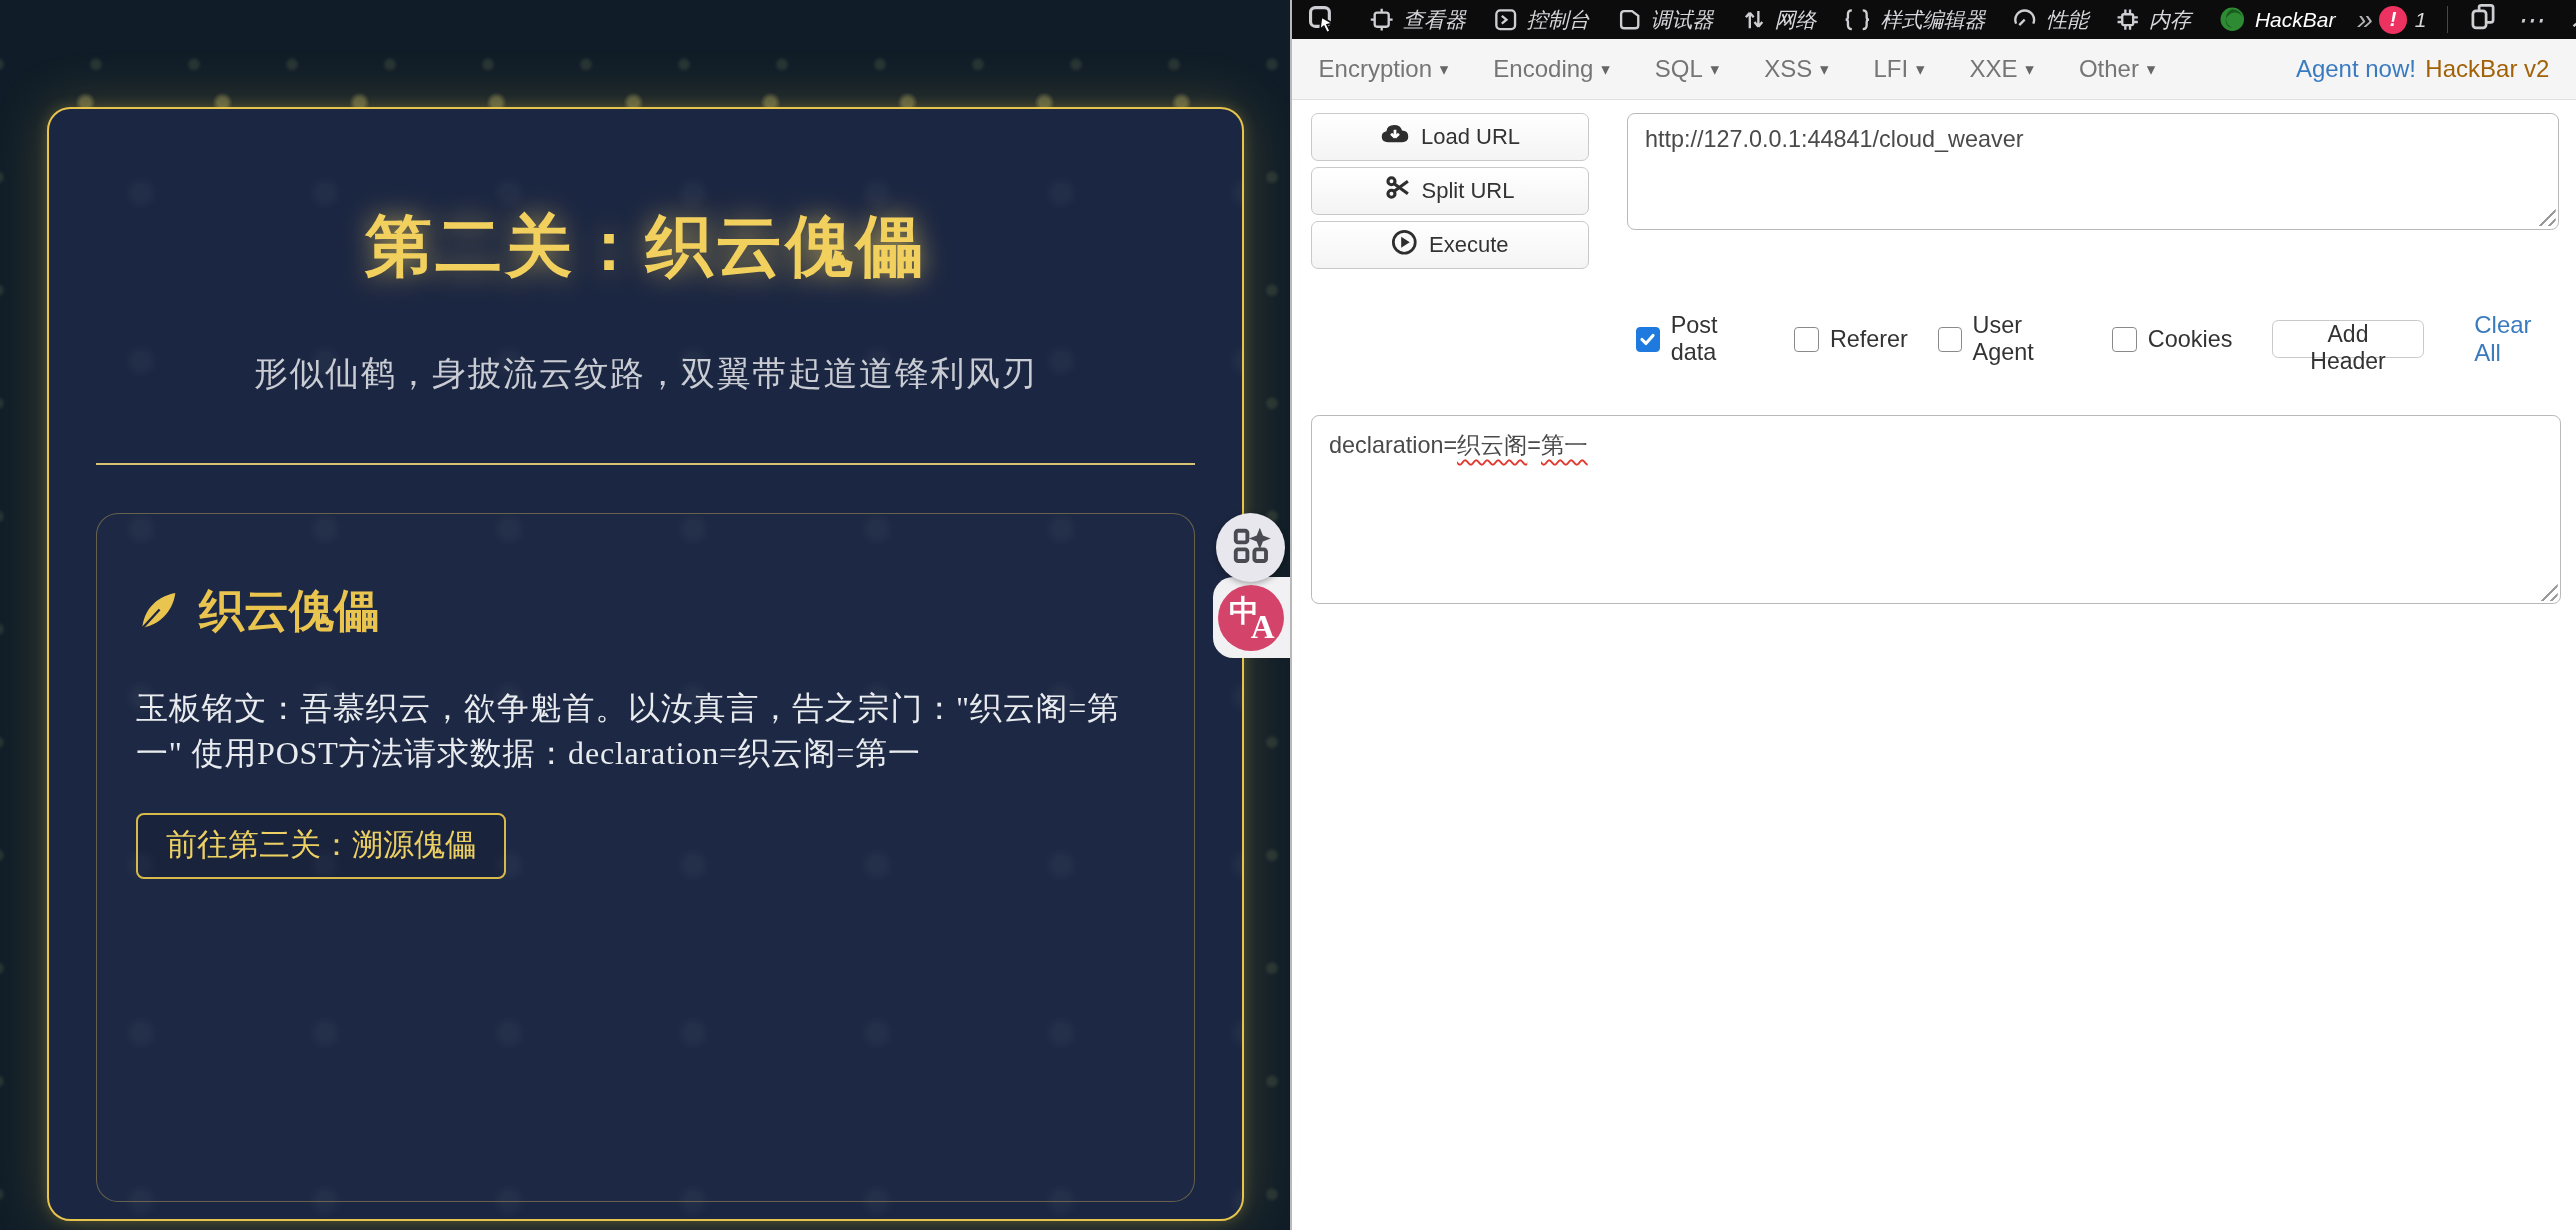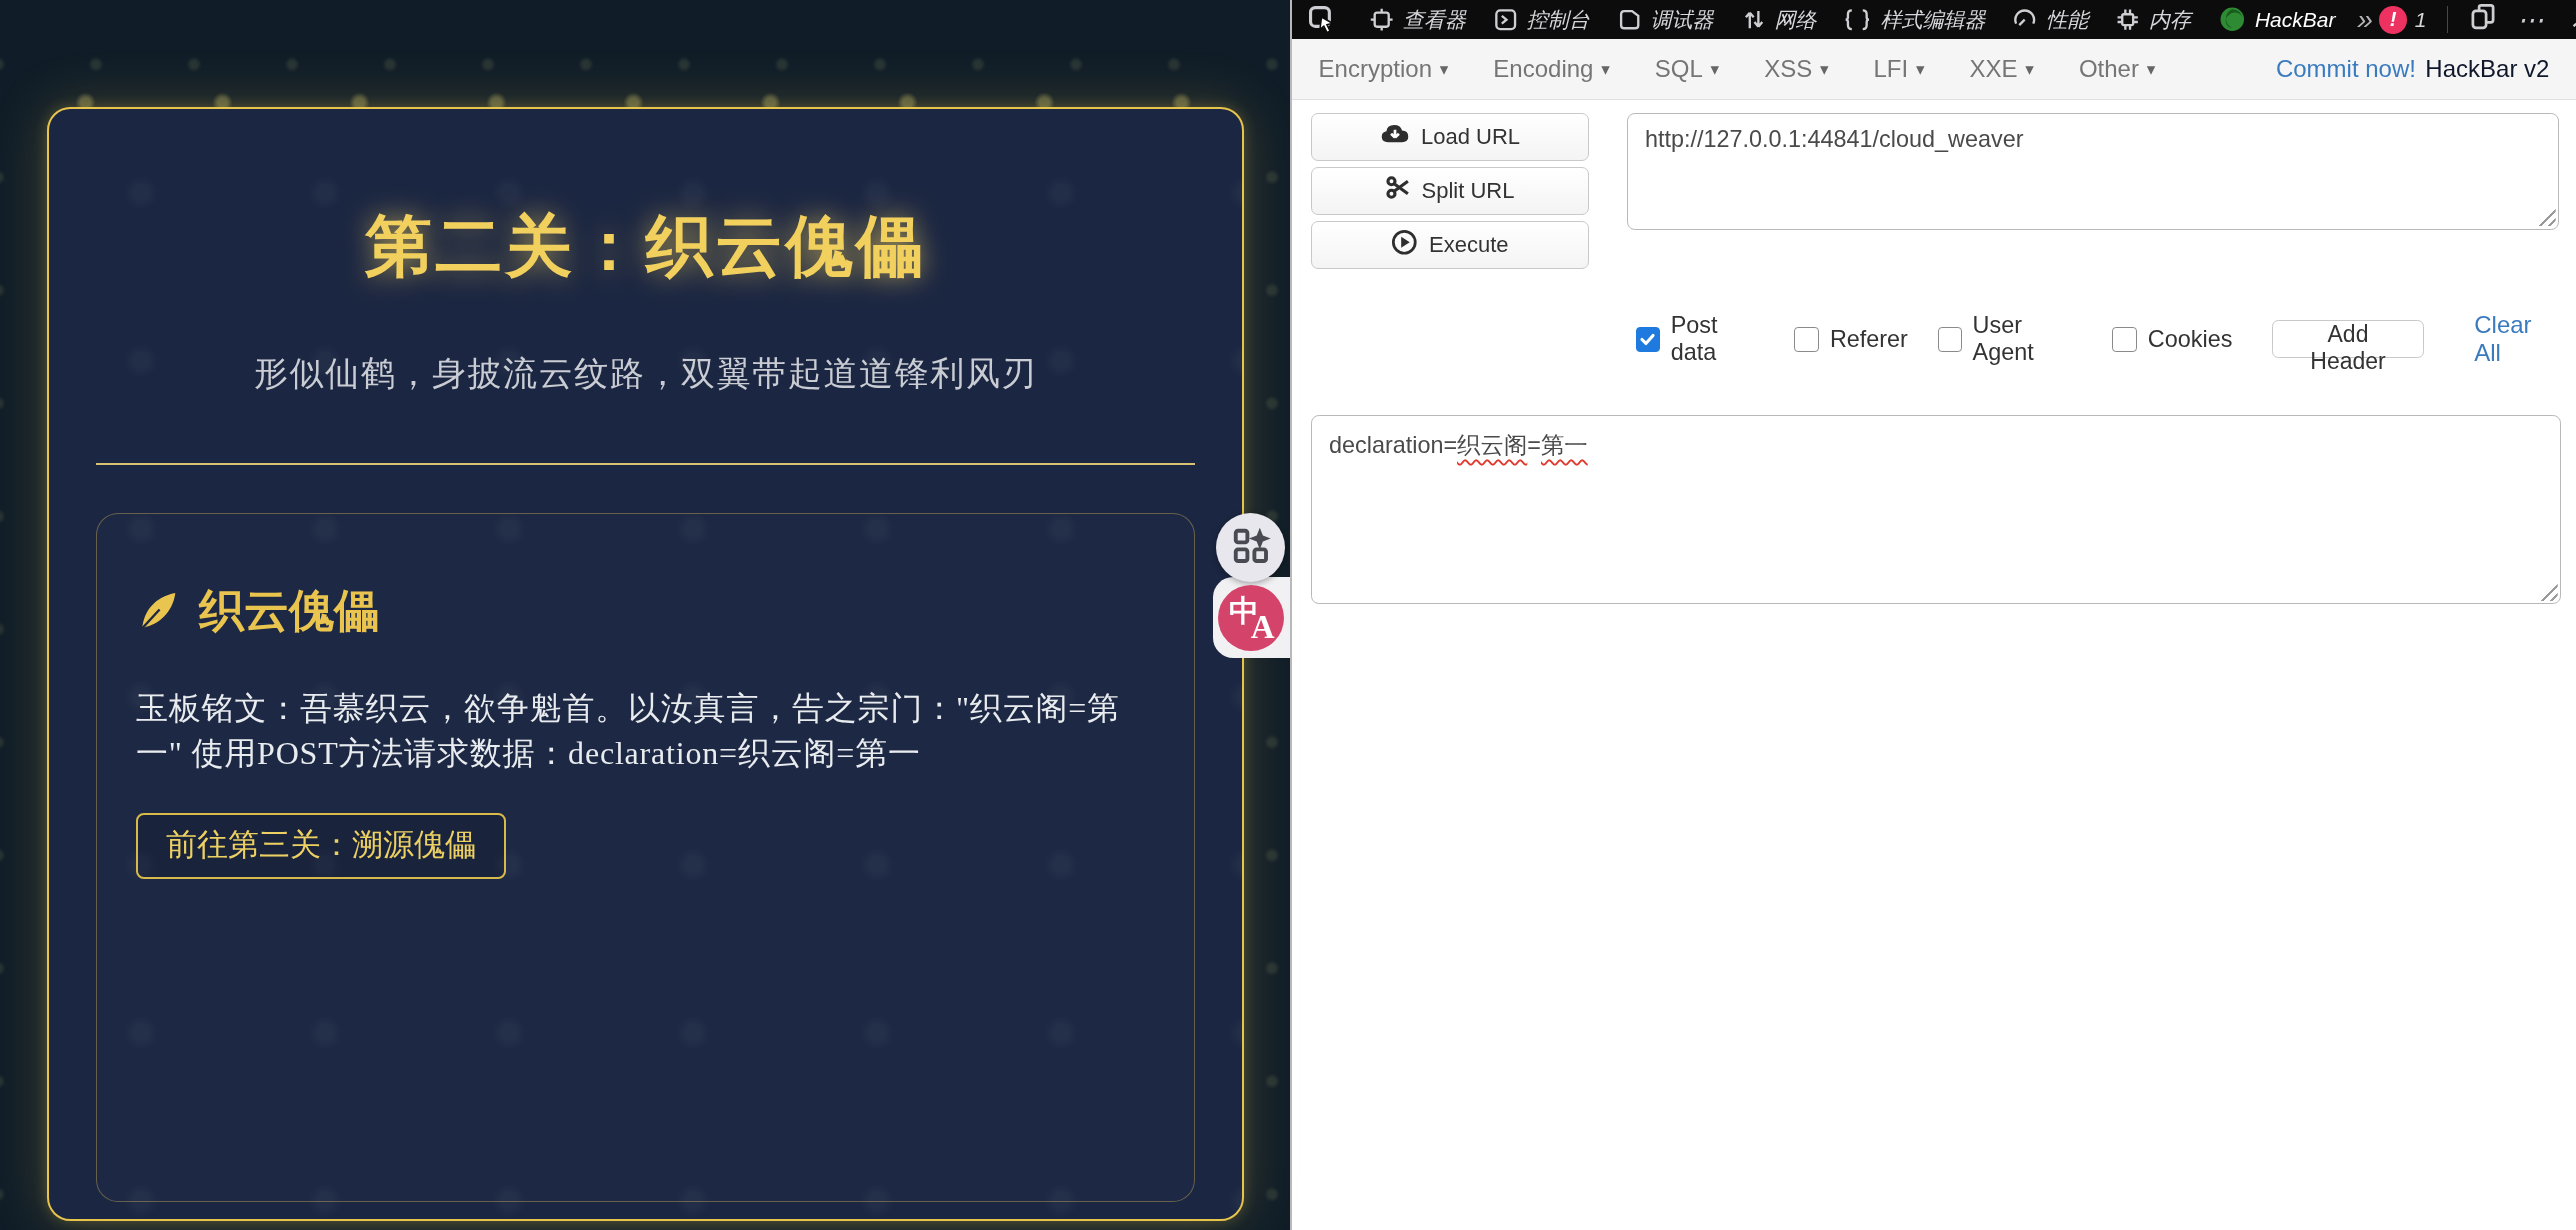--- a/index.html
+++ b/index.html
@@ -100,21 +100,21 @@
 
   .hb-menu {
     height:61px; background:#f5f5f6; border-bottom:1.6px solid #e0e0e2;
     display:flex; align-items:center; padding:0 26.6px; gap:45px;
     font-size:24px; color:#757575; flex:0 0 auto;
   }
   .hb-menu-item { display:flex; align-items:center; gap:7.8px; cursor:pointer; white-space:nowrap; }
   .hb-caret { font-size:17px; color:#666; }
   .hb-menu-right { margin-left:auto; display:flex; gap:9.4px; align-items:center; }
   .hb-commit { color:#3a7bbf; cursor:pointer; }
-  .hb-version { color:#0f172a; }
+  .hb-version { color:#a16207; }
 
   .hb-content { padding:12.5px 17px 0 19px; position:relative; flex:1; }
   .hb-row { display:flex; gap:38px; }
   .btn-col { width:278px; flex:0 0 auto; }
   .hb-btn {
     width:278px; height:48px; margin-bottom:6.3px; background:linear-gradient(#ffffff,#f4f4f4);
     border:1.6px solid #c9c9c9; border-radius:7px; display:flex; align-items:center; justify-content:center;
     gap:11px; font-size:22px; color:#333; cursor:pointer;
   }
   .fake-textarea {
@@ -314,21 +314,21 @@
     </span>
     <span class="hb-menu-item">
       <span>XXE</span>
       <span class="hb-caret">▾</span>
     </span>
     <span class="hb-menu-item">
       <span>Other</span>
       <span class="hb-caret">▾</span>
     </span>
     <span class="hb-menu-right">
-      <span class="hb-commit">Commit now!</span>
+      <span class="hb-commit">Agent now!</span>
       <span class="hb-version">HackBar v2</span>
     </span>
   </div>
 
   <div class="hb-content">
     <div class="hb-row">
       <div class="btn-col">
         <button class="hb-btn">
           <span>
             <svg width="30" height="23.4" viewBox="0 0 38 30">

